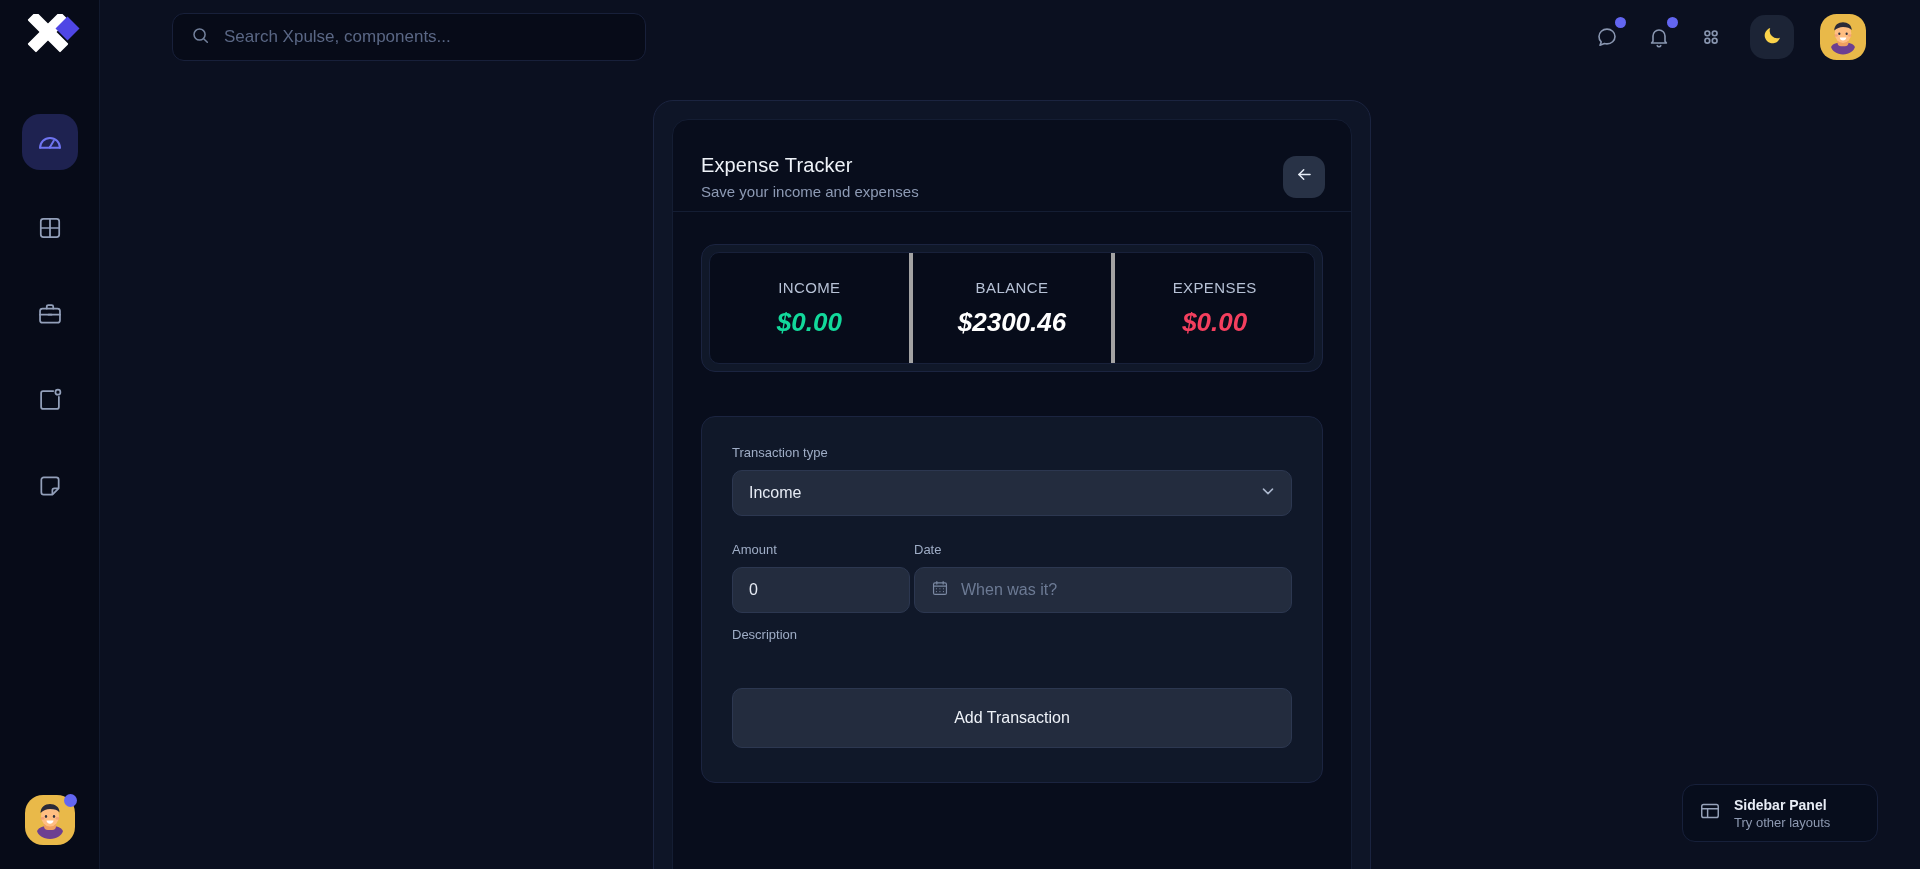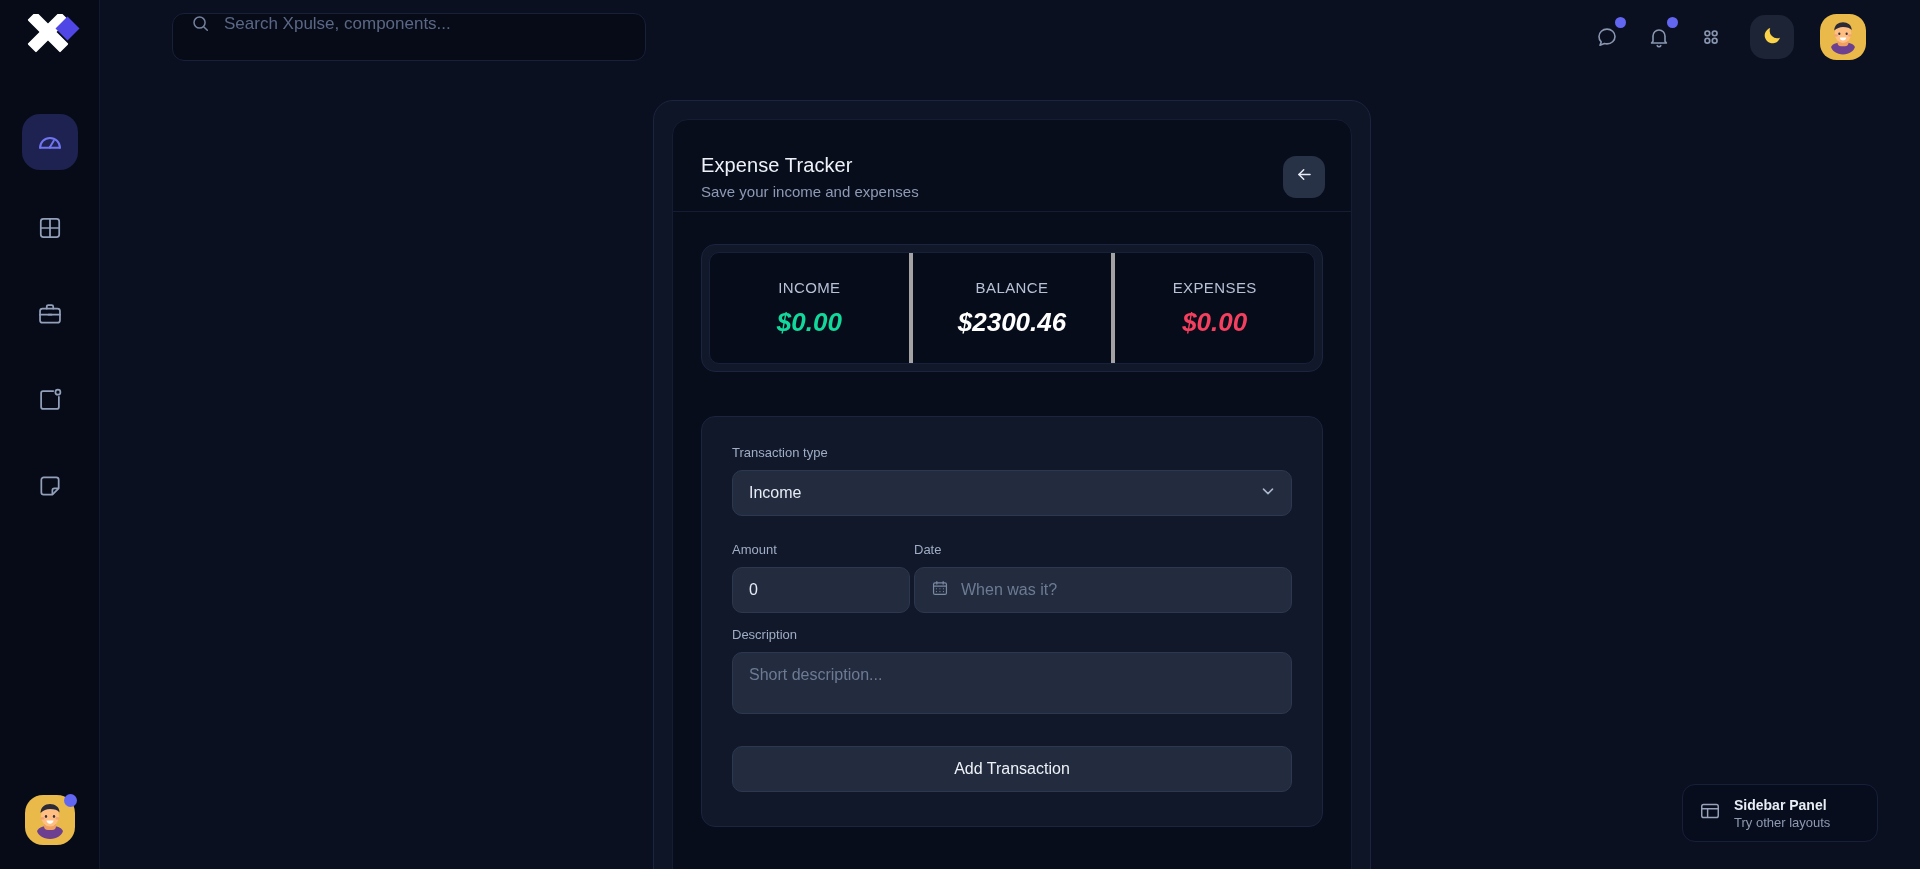--- a/index.html
+++ b/index.html
@@ -46,21 +46,21 @@
   .stage { flex: 1; position: relative; height: 869px; background: #0b1020; }
 
   
   .topbar {
     height: 74px; display: flex; align-items: center;
     padding: 0 54px 0 72px; gap: 18px;
   }
   .search-wrap {
     width: 474px; height: 48px; background: #070b18;
     border: 1px solid #18203a; border-radius: 12px;
-    display: flex; align-items: flex-start; gap: 14px; padding: 0 18px;
+    display: flex; align-items: center; gap: 14px; padding: 0 18px;
   }
   .search-input {
     flex: 1; background: transparent; border: 0; outline: 0;
     color: #cbd5e1; font-size: 17px; font-family: "Liberation Sans", sans-serif;
   }
   .search-input::placeholder { color: #5a6785; }
   .topbar-spacer { flex: 1; }
   .top-icons { display: flex; align-items: center; gap: 26px; }
   .ticon { position: relative; width: 26px; height: 26px; cursor: pointer;
            display: flex; align-items: center; justify-content: center; }
@@ -138,21 +138,21 @@
   .field input::placeholder { color: #6c7a94; }
   .desc-wrap { margin-top: 14px; }
   .desc-area {
     width: 100%; height: 62px; background: #232c3e;
     border: 1px solid #2c3750; border-radius: 10px;
     padding: 13px 16px; color: #e6ebf4; font-size: 16px;
     font-family: "Liberation Sans", sans-serif; resize: none; outline: 0;
   }
   .desc-area::placeholder { color: #6c7a94; }
   .add-btn {
-    margin-top: 28px; width: 100%; height: 46px;
+    margin-top: 36px; width: 100%; height: 60px;
     background: #232c3e; border: 1px solid #2c3750; border-radius: 10px;
     color: #eef2f8; font-size: 16px; cursor: pointer;
     font-family: "Liberation Sans", sans-serif;
   }
 
   
   .toast {
     position: absolute; right: 42px; bottom: 27px;
     width: 196px; height: 58px; background: #070d1c;
     border: 1px solid #17203a; border-radius: 13px;
@@ -377,21 +377,20 @@
                     <path d="M7.2 13h.01M11.9 13h.01M16.6 13h.01M7.2 16.8h.01M11.9 16.8h.01M16.6 16.8h.01"></path>
                   </svg>
                 </span>
                 <input placeholder="When was it?" style="">
               </div>
             </div>
           </div>
 
           <div class="desc-wrap">
             <label class="flabel">Description</label>
-            <textarea class="desc-area" placeholder="Short description..." style=""></textarea>
           </div>
 
           <button class="add-btn">Add Transaction</button>
 
         </div>
 
       </div>
     </div>
 
     <div class="toast">

